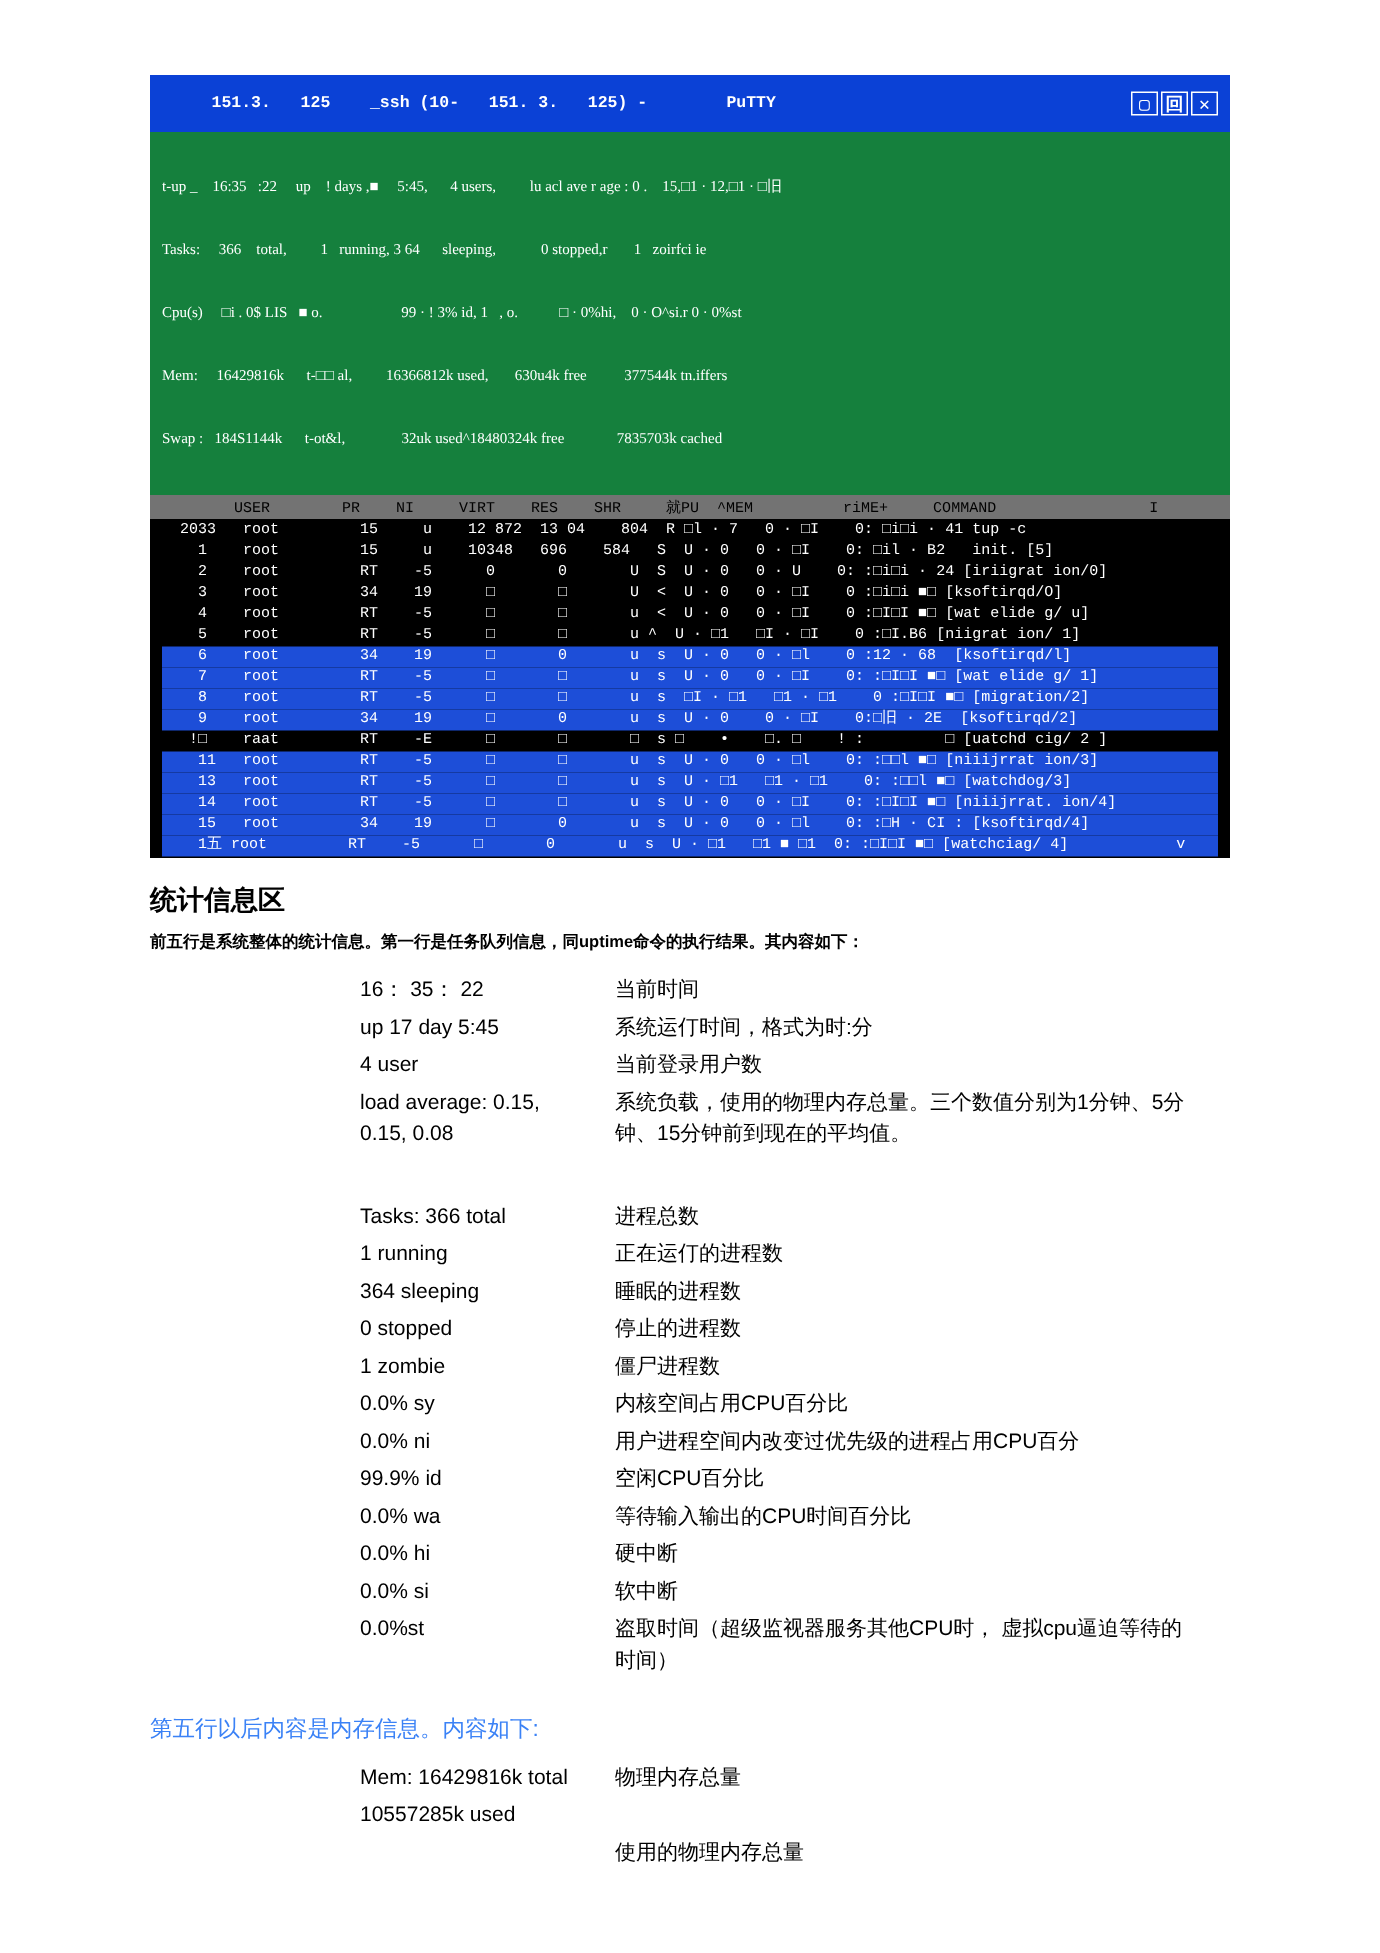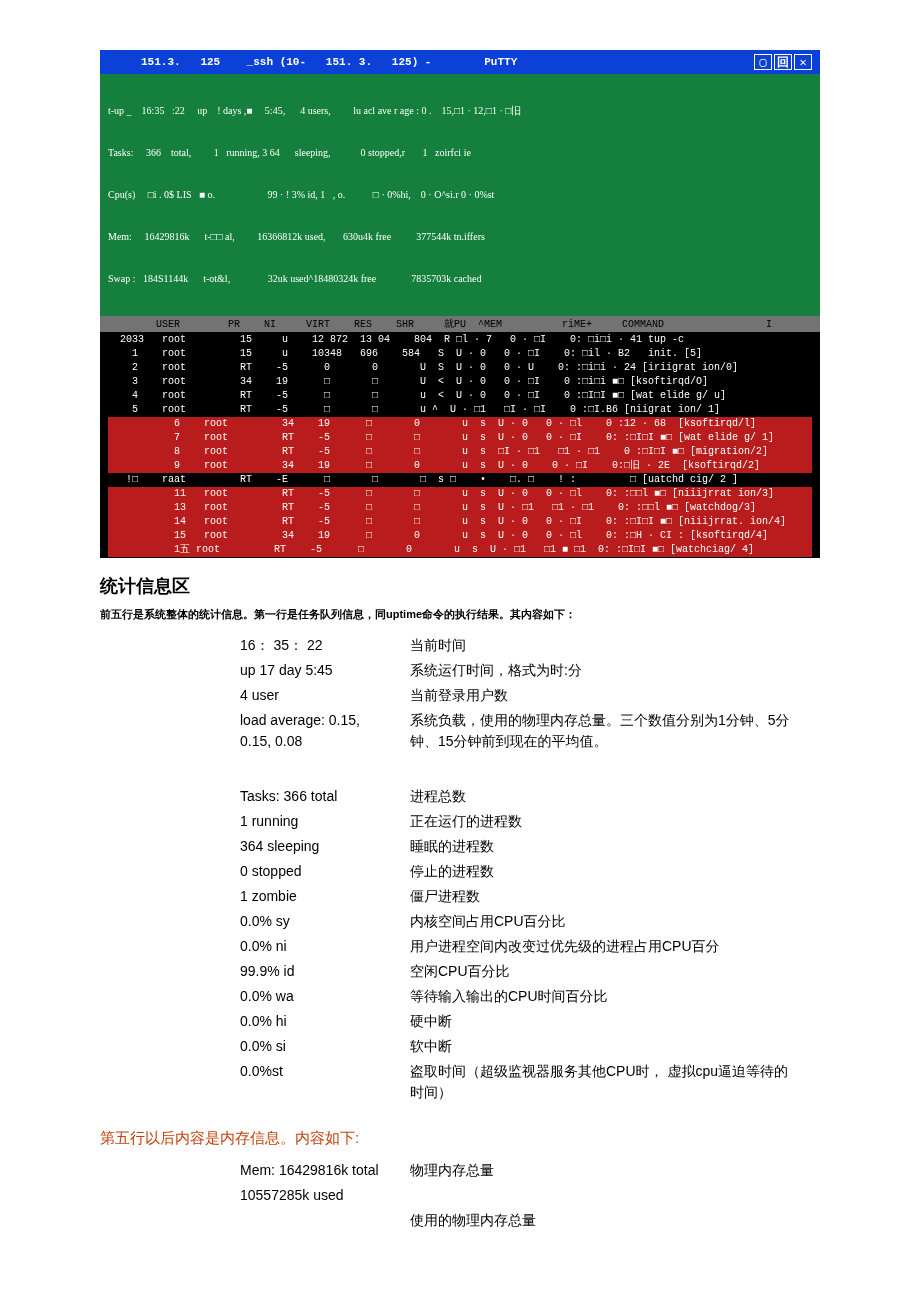--- a/index.html
+++ b/index.html
@@ -1,35 +1,35 @@
 <!DOCTYPE html>
 <html><head>
 <meta charset="utf-8">
 <style>
   * { margin: 0; padding: 0; box-sizing: border-box; }
   body { font-family: Arial, sans-serif; background: #fff; color: #000; width: 920px; }
   .doc { padding: 0; }
   .putty-window { margin: 50px 100px 10px 100px; font-family: "Courier New", monospace; font-size: 11px; color: #fff; }
-  .putty-title { background: #0b41d6; padding: 4px 8px; display: flex; align-items: center; height: 24px; }
+  .putty-title { background: #0b41d6; padding: 4px 8px; display: flex; align-items: center; height: 38px; }
   .putty-title-text { flex: 1; white-space: pre; font-weight: bold; }
   .win-btns { display: flex; gap: 2px; }
   .win-btn { width: 18px; height: 16px; border: 1px solid #fff; display: flex; align-items: center; justify-content: center; font-size: 12px; font-weight: bold; }
   .top-black { background: #15803d; padding: 2px 8px; line-height: 14px; white-space: pre; font-size: 10px; font-family: Liberation Serif, serif; }
   .top-row { display: block; }
   .proc-head { background: #737373; color: #000; padding: 1px 8px; white-space: pre; font-size: 10px; }
   .proc-rows { background: #000; padding: 1px 8px; line-height: 14px; font-size: 10px; }
   .proc-row { white-space: pre; display: block; }
-  .proc-row.hl { background: #b91c1c; padding-left: 42px; }
+  .proc-row.hl { background: #1d4ed8; }
   .h2 { font-size: 18px; font-weight: bold; margin: 16px 100px 8px 100px; }
   .lead { font-size: 11px; font-weight: bold; margin: 8px 100px; line-height: 1.5; }
   .tbl { display: table; margin: 10px 100px 10px 240px; font-size: 14px; }
   .trow { display: table-row; }
   .tcell { display: table-cell; padding: 2px 20px 2px 0; vertical-align: top; line-height: 1.5; }
   .tcell:first-child { width: 170px; }
-  .gray { color: #c2410c; font-size: 15px; margin: 24px 100px 8px 100px; }
+  .gray { color: #3b82f6; font-size: 15px; margin: 24px 100px 8px 100px; }
 </style>
 </head>
 <body>
 
 <div class="doc">
 
   <div class="putty-window">
     <div class="putty-title">
       <span class="putty-title-text">     151.3.   125    _ssh (10-   151. 3.   125) -        PuTTY</span>
       <div class="win-btns">

